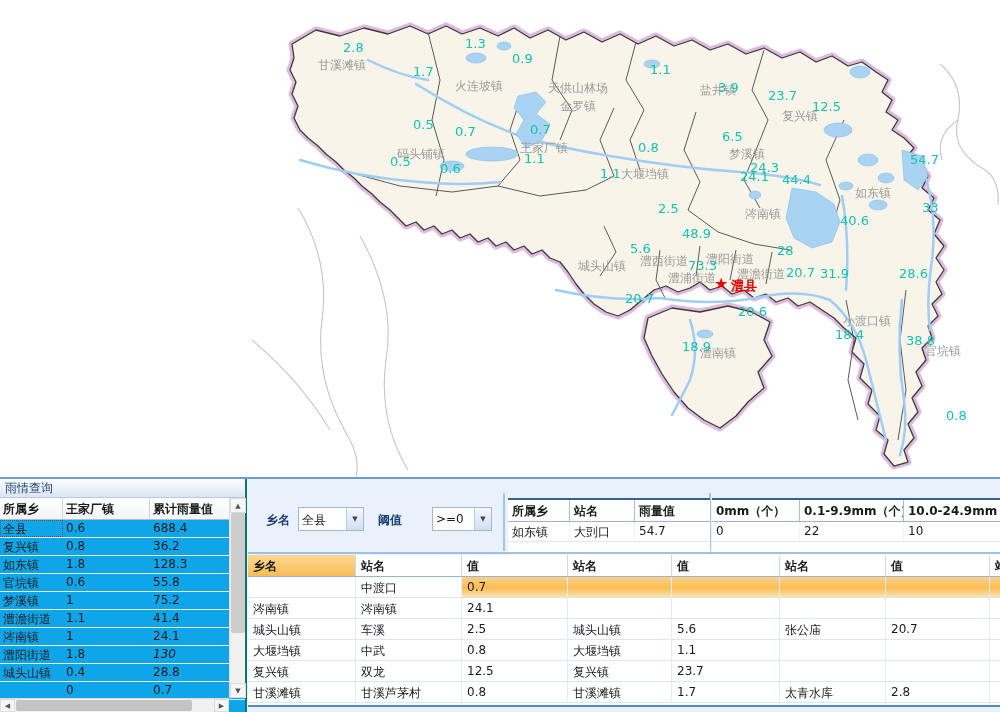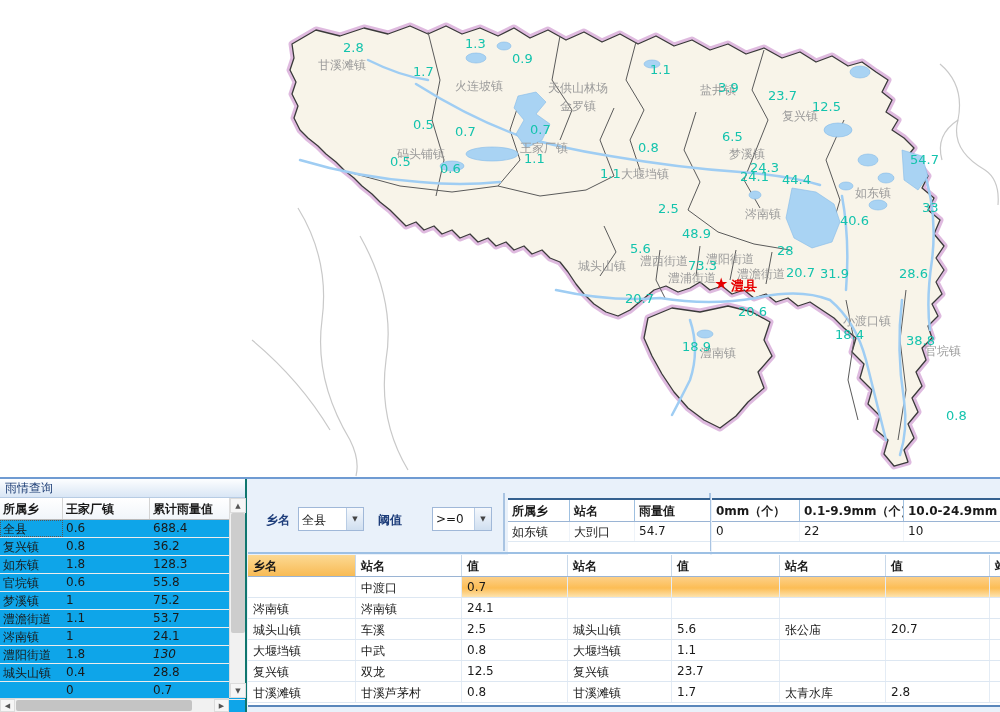--- a/index.html
+++ b/index.html
@@ -241,21 +241,21 @@
             <div class="lp-cell" style="width: 78px;">55.8</div>
           </div>
           <div class="lp-row">
             <div class="lp-cell" style="width: 63px;">梦溪镇</div>
             <div class="lp-cell" style="width: 87px;">1</div>
             <div class="lp-cell" style="width: 78px;">75.2</div>
           </div>
           <div class="lp-row">
             <div class="lp-cell" style="width: 63px;">澧澹街道</div>
             <div class="lp-cell" style="width: 87px;">1.1</div>
-            <div class="lp-cell" style="width: 78px;">53.7</div>
+            <div class="lp-cell" style="width: 78px;">41.4</div>
           </div>
           <div class="lp-row">
             <div class="lp-cell" style="width: 63px;">涔南镇</div>
             <div class="lp-cell" style="width: 87px;">1</div>
             <div class="lp-cell" style="width: 78px;">24.1</div>
           </div>
           <div class="lp-row">
             <div class="lp-cell" style="width: 63px;">澧阳街道</div>
             <div class="lp-cell" style="width: 87px;">1.8</div>
             <div class="lp-cell" style="width: 78px; font-style: italic;">130</div>

